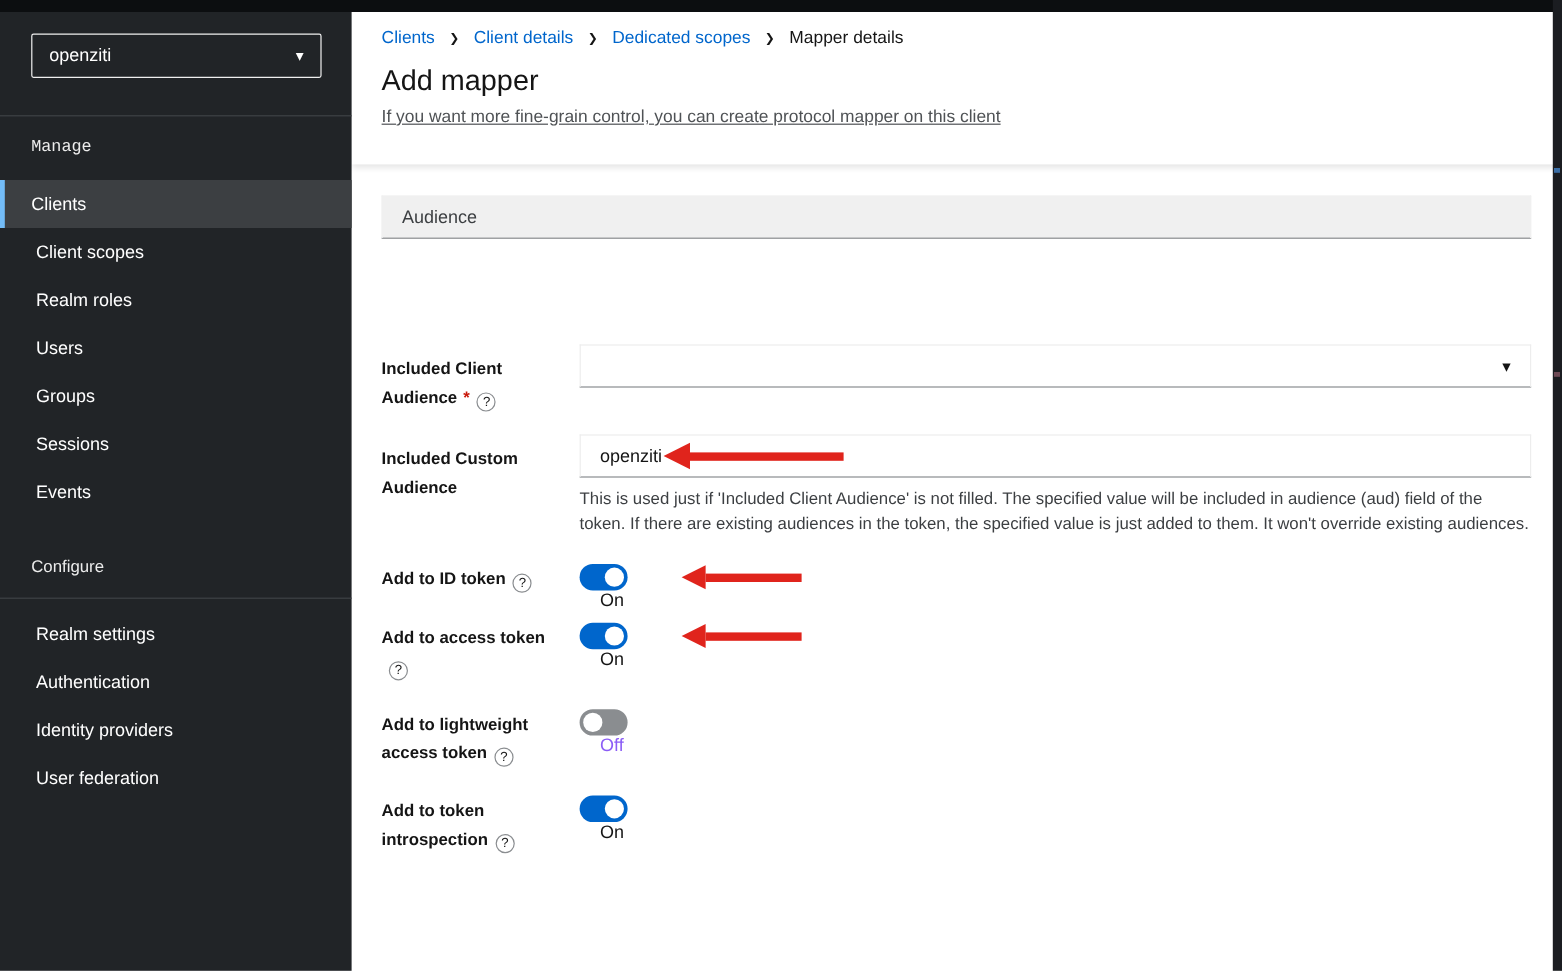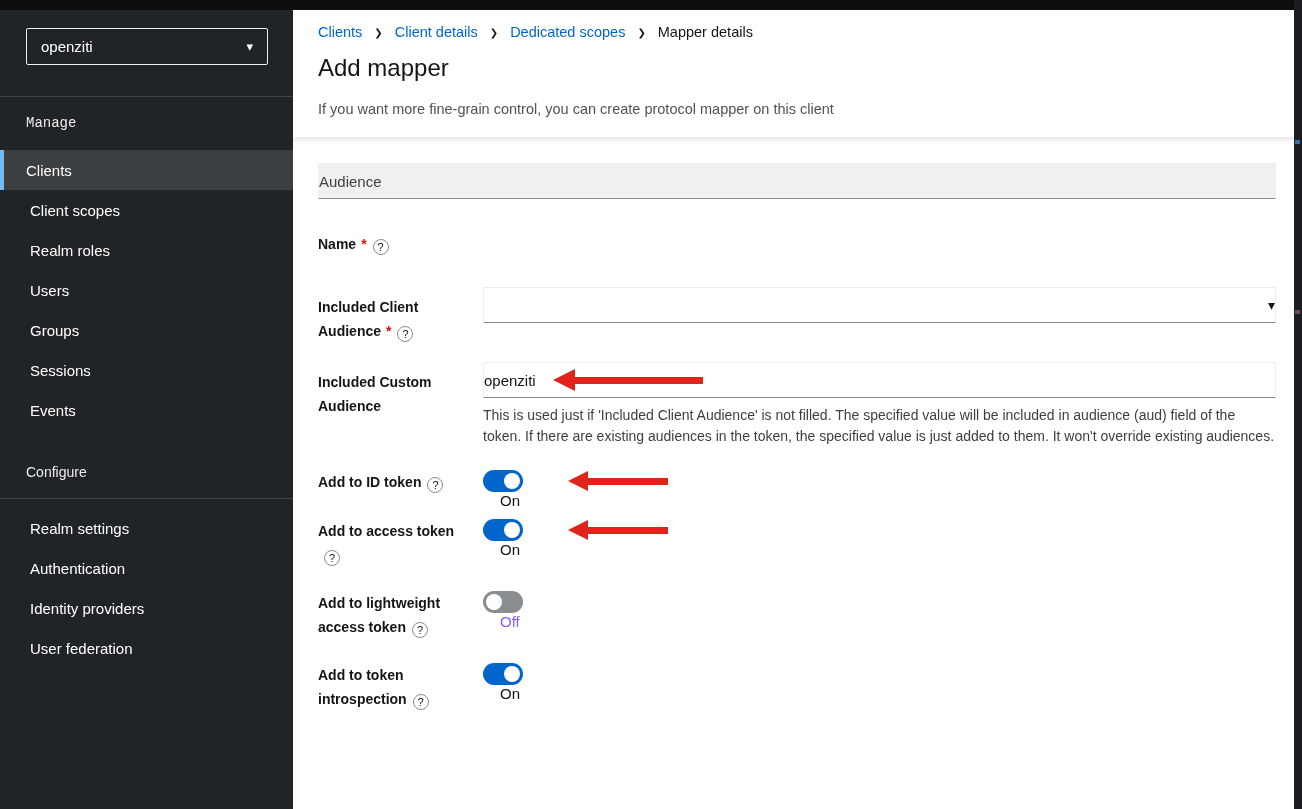--- a/index.html
+++ b/index.html
@@ -30,36 +30,36 @@
 
   
   .main { position:absolute; left:293px; top:10px; width:1009px; height:799px; background:#fff; }
   .page-header { position:relative; height:127px; padding:14px 0 0 25px;
     box-shadow:0 3px 5px rgba(3,3,3,0.10); background:#fff; }
   .breadcrumb { display:flex; align-items:center; font-size:14.5px; }
   .breadcrumb .crumb { color:#06c; cursor:pointer; }
   .breadcrumb .sep { color:#151515; font-size:10px; margin:0 12px; }
   .breadcrumb .current { color:#151515; }
   .page-title { margin-top:13px; font-size:24px; font-weight:500; color:#151515; line-height:30px; }
-  .page-subtitle { margin-top:16px; font-size:14.5px; color:#4f5255; line-height:20px; }
+  .page-subtitle { margin-top:5px; font-size:14.5px; color:#4f5255; line-height:20px;text-decoration:underline; }
 
   .form-area { position:relative; height:672px; }
   .row { position:absolute; left:25px; width:958px; display:flex; }
   .lbl { width:150px; margin-right:15px; font-size:14px; font-weight:700; color:#151515;
          line-height:24px; padding-top:8px; }
   .row-toggle .lbl { padding-top:0; }
   .req { color:#c9190b; margin-left:5px; font-weight:700; }
   .qicon { display:inline-block; width:16px; height:16px; border:1px solid #8a8d90; border-radius:50%;
     font-size:11px; line-height:14px; text-align:center; color:#151515; margin-left:6px;
     vertical-align:-2px; cursor:pointer; font-weight:400; }
   .qicon::after { content:"?"; }
   .field { flex:1; position:relative; }
 
   .tbox { width:100%; height:36px; background:#fff; border:1px solid #ededed;
-    border-bottom:1px solid #8a8d90; font-size:15px; color:#151515; padding:0 0;
+    border-bottom:1px solid #8a8d90; font-size:15px; color:#151515; padding:0 16px;
     font-family:"Liberation Sans", sans-serif; display:block; }
   input.tbox { outline:none; }
   .tbox.readonly { background:#f0f0f0; border-color:#f0f0f0; border-bottom-color:#8a8d90; color:#3c3f42; }
   .selbox { display:flex; align-items:center; cursor:pointer; }
   .selbox .caret { margin-left:auto; color:#151515; font-size:14px; }
 
   .help { margin-top:7px; font-size:14px; color:#3c3f42; line-height:21px; }
 
   .toggle-wrap { display:flex; align-items:flex-start; height:22px;flex-direction:column; }
   .switch { width:40px; height:22px; border-radius:11px; position:relative; cursor:pointer; flex:none; }
@@ -156,23 +156,20 @@
 
   <div class="form-area">
 
     <div class="row r-mapper">
       <div class="field">
         <input class="tbox readonly" readonly="" value="Audience" style="">
       </div>
     </div>
 
     <div class="row r-name">
-      <div class="lbl">
-        <span>Name</span><span class="req">*</span><span class="qicon"></span>
-      </div>
     </div>
 
     <div class="row r-ica">
       <div class="lbl">
         <span>Included Client Audience</span><span class="req">*</span><span class="qicon"></span>
       </div>
       <div class="field">
         <div class="tbox selbox">
           <span></span>
           <span class="caret">▾</span>

